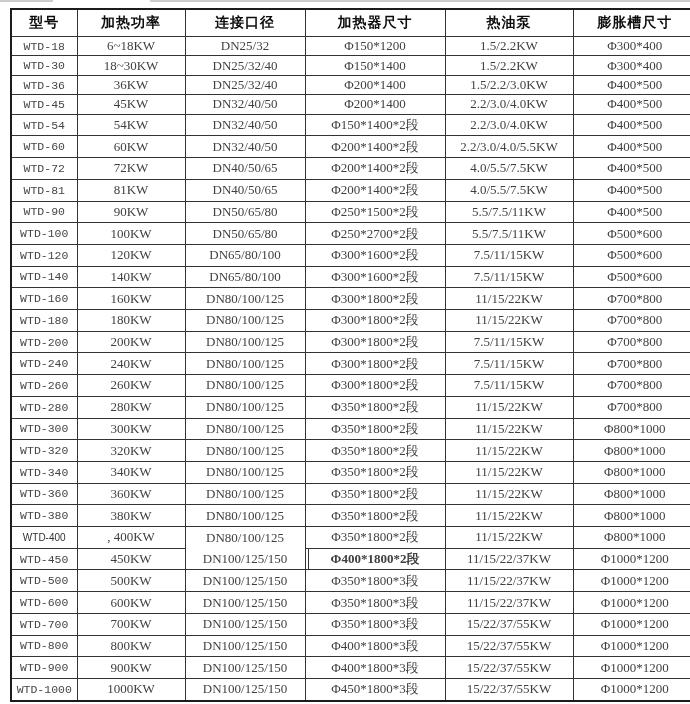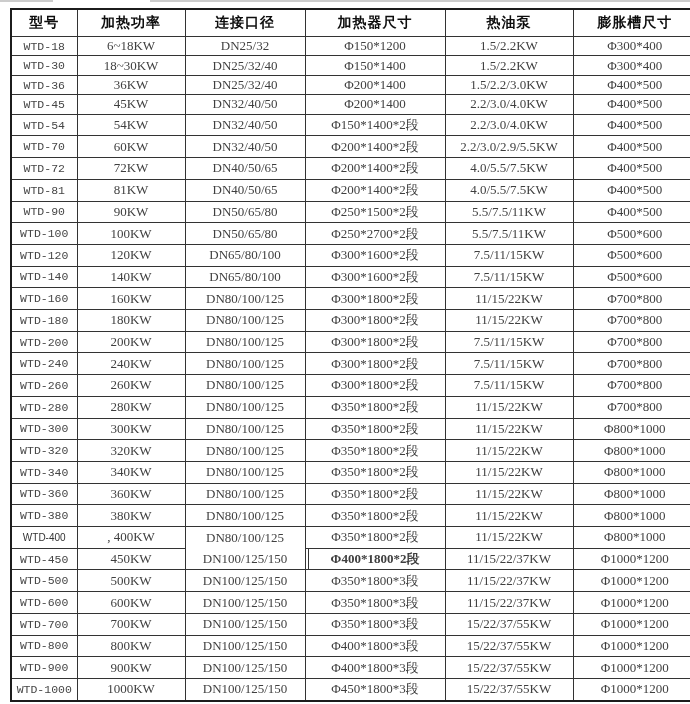--- a/index.html
+++ b/index.html
@@ -136,25 +136,25 @@
         </tr>
         <tr>
           <td class="cell-model">WTD-54</td>
           <td class="cell-heating-power">54KW</td>
           <td class="cell-connection-diameter">DN32/40/50</td>
           <td class="cell-heater-size">Φ150*1400*2段</td>
           <td class="cell-oil-pump">2.2/3.0/4.0KW</td>
           <td class="cell-expansion-tank">Φ400*500</td>
         </tr>
         <tr>
-          <td class="cell-model">WTD-70</td>
+          <td class="cell-model">WTD-60</td>
           <td class="cell-heating-power">60KW</td>
           <td class="cell-connection-diameter">DN32/40/50</td>
           <td class="cell-heater-size">Φ200*1400*2段</td>
-          <td class="cell-oil-pump">2.2/3.0/2.9/5.5KW</td>
+          <td class="cell-oil-pump">2.2/3.0/4.0/5.5KW</td>
           <td class="cell-expansion-tank">Φ400*500</td>
         </tr>
         <tr>
           <td class="cell-model">WTD-72</td>
           <td class="cell-heating-power">72KW</td>
           <td class="cell-connection-diameter">DN40/50/65</td>
           <td class="cell-heater-size">Φ200*1400*2段</td>
           <td class="cell-oil-pump">4.0/5.5/7.5KW</td>
           <td class="cell-expansion-tank">Φ400*500</td>
         </tr>

